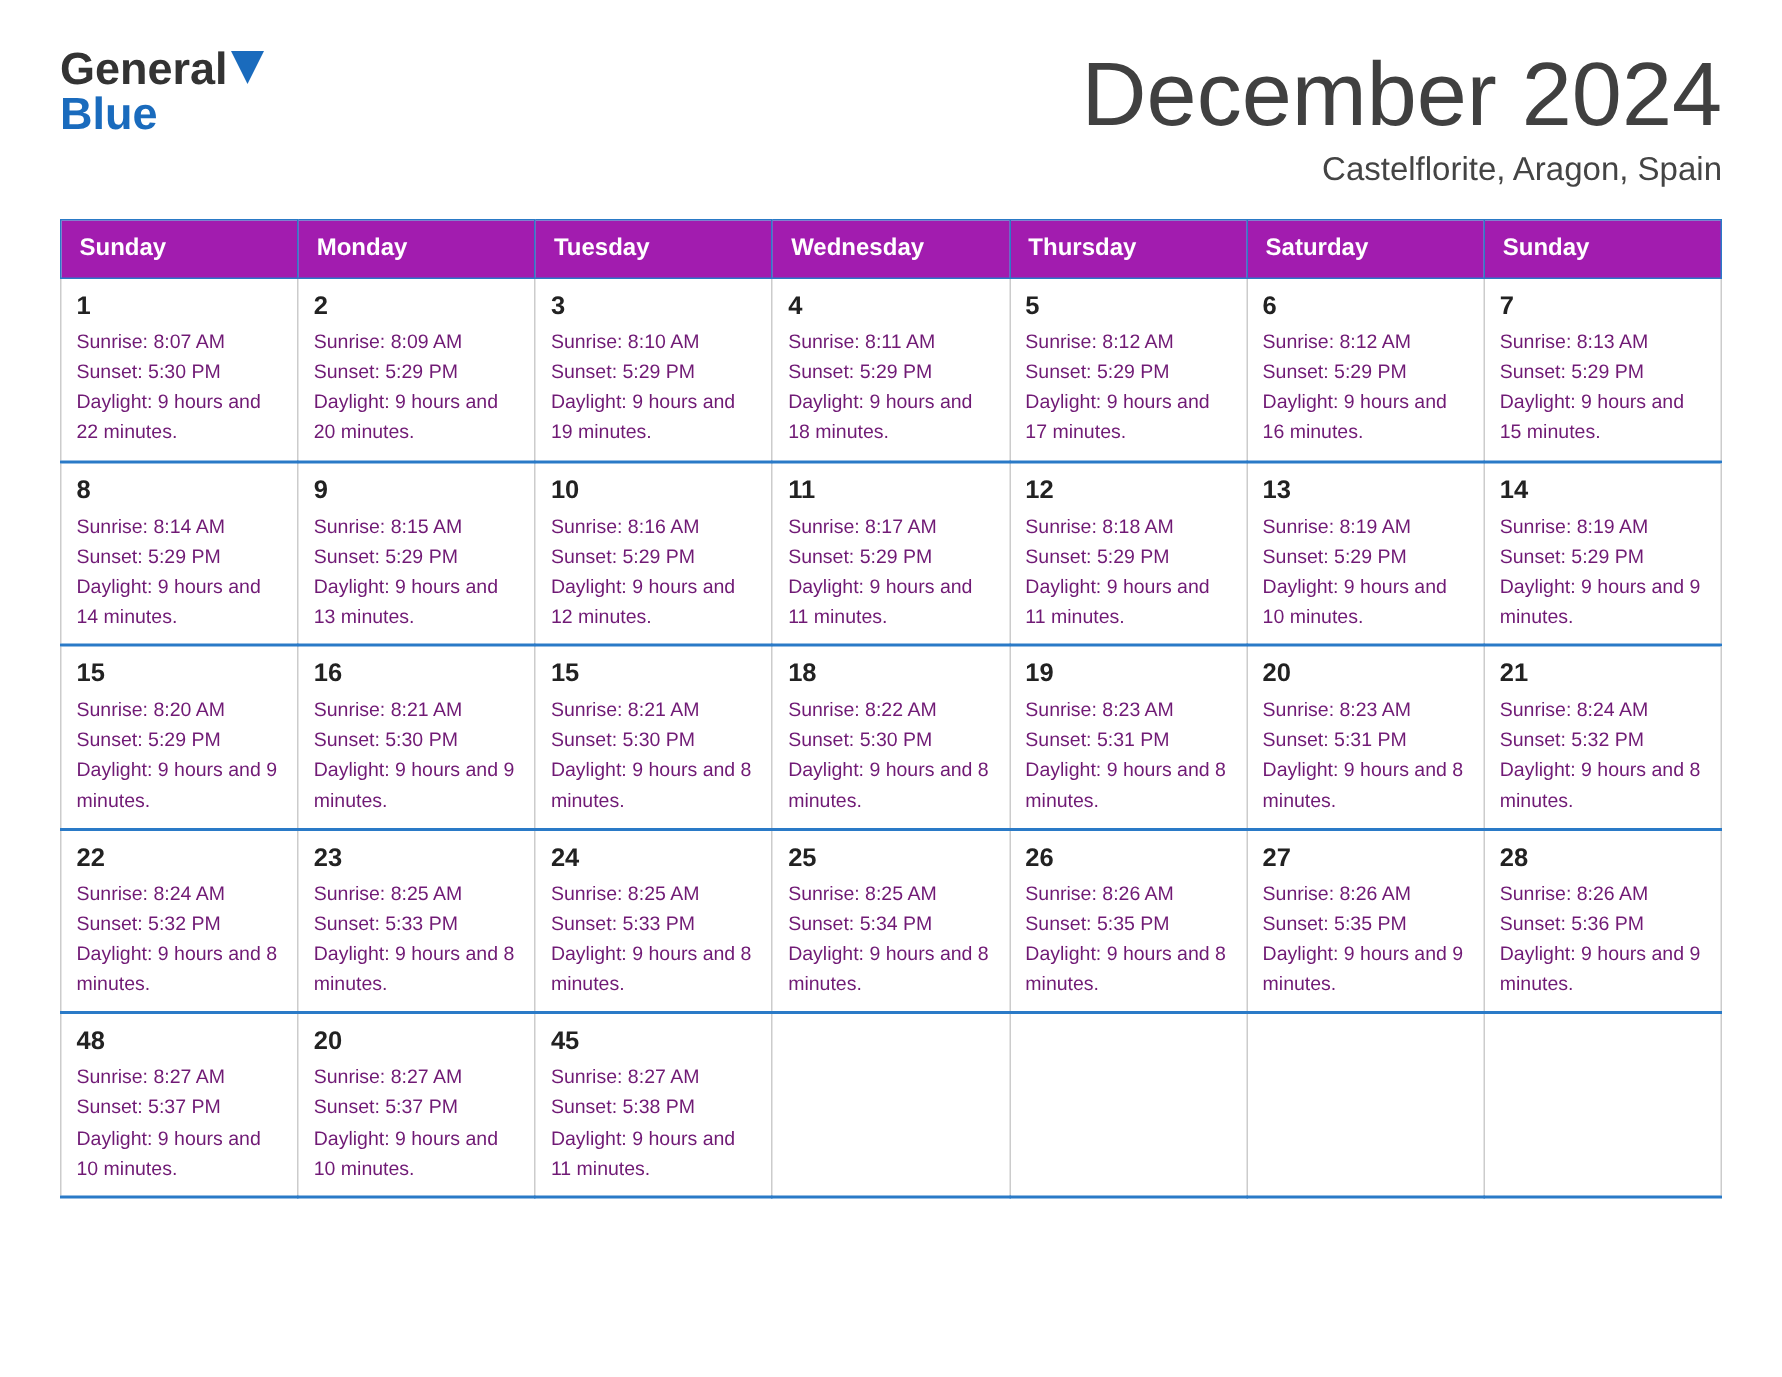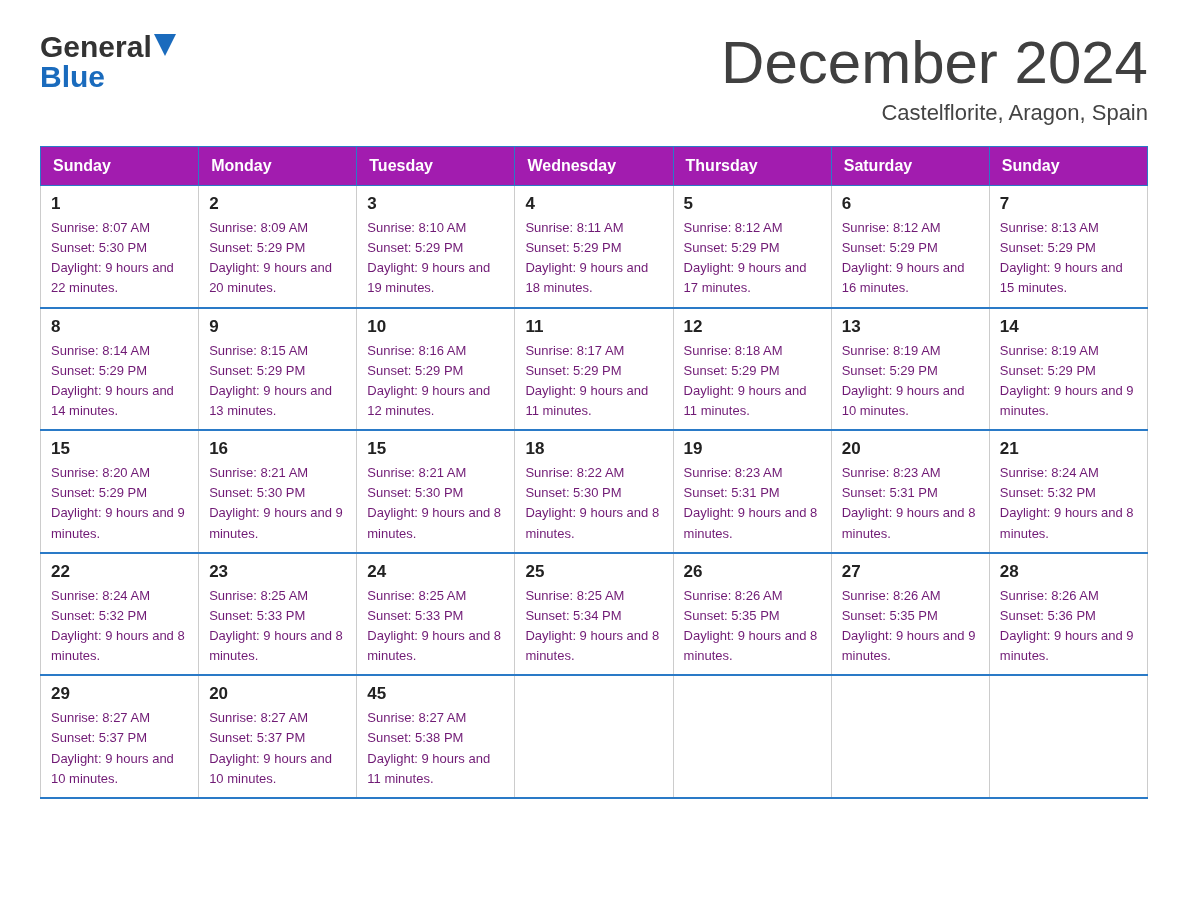--- a/index.html
+++ b/index.html
@@ -229,21 +229,21 @@
         <div class="day-num">27</div>
         <div class="day-info">Sunrise: 8:26 AM<br>Sunset: 5:35 PM<br>Daylight: 9 hours and 9 minutes.</div>
       </td>
         <td>
         <div class="day-num">28</div>
         <div class="day-info">Sunrise: 8:26 AM<br>Sunset: 5:36 PM<br>Daylight: 9 hours and 9 minutes.</div>
       </td>
       </tr>
       <tr>
         <td>
-        <div class="day-num">29</div>
+        <div class="day-num">48</div>
         <div class="day-info">Sunrise: 8:27 AM<br>Sunset: 5:37 PM<br>Daylight: 9 hours and 10 minutes.</div>
       </td>
         <td>
         <div class="day-num">20</div>
         <div class="day-info">Sunrise: 8:27 AM<br>Sunset: 5:37 PM<br>Daylight: 9 hours and 10 minutes.</div>
       </td>
         <td>
         <div class="day-num">45</div>
         <div class="day-info">Sunrise: 8:27 AM<br>Sunset: 5:38 PM<br>Daylight: 9 hours and 11 minutes.</div>
       </td>

